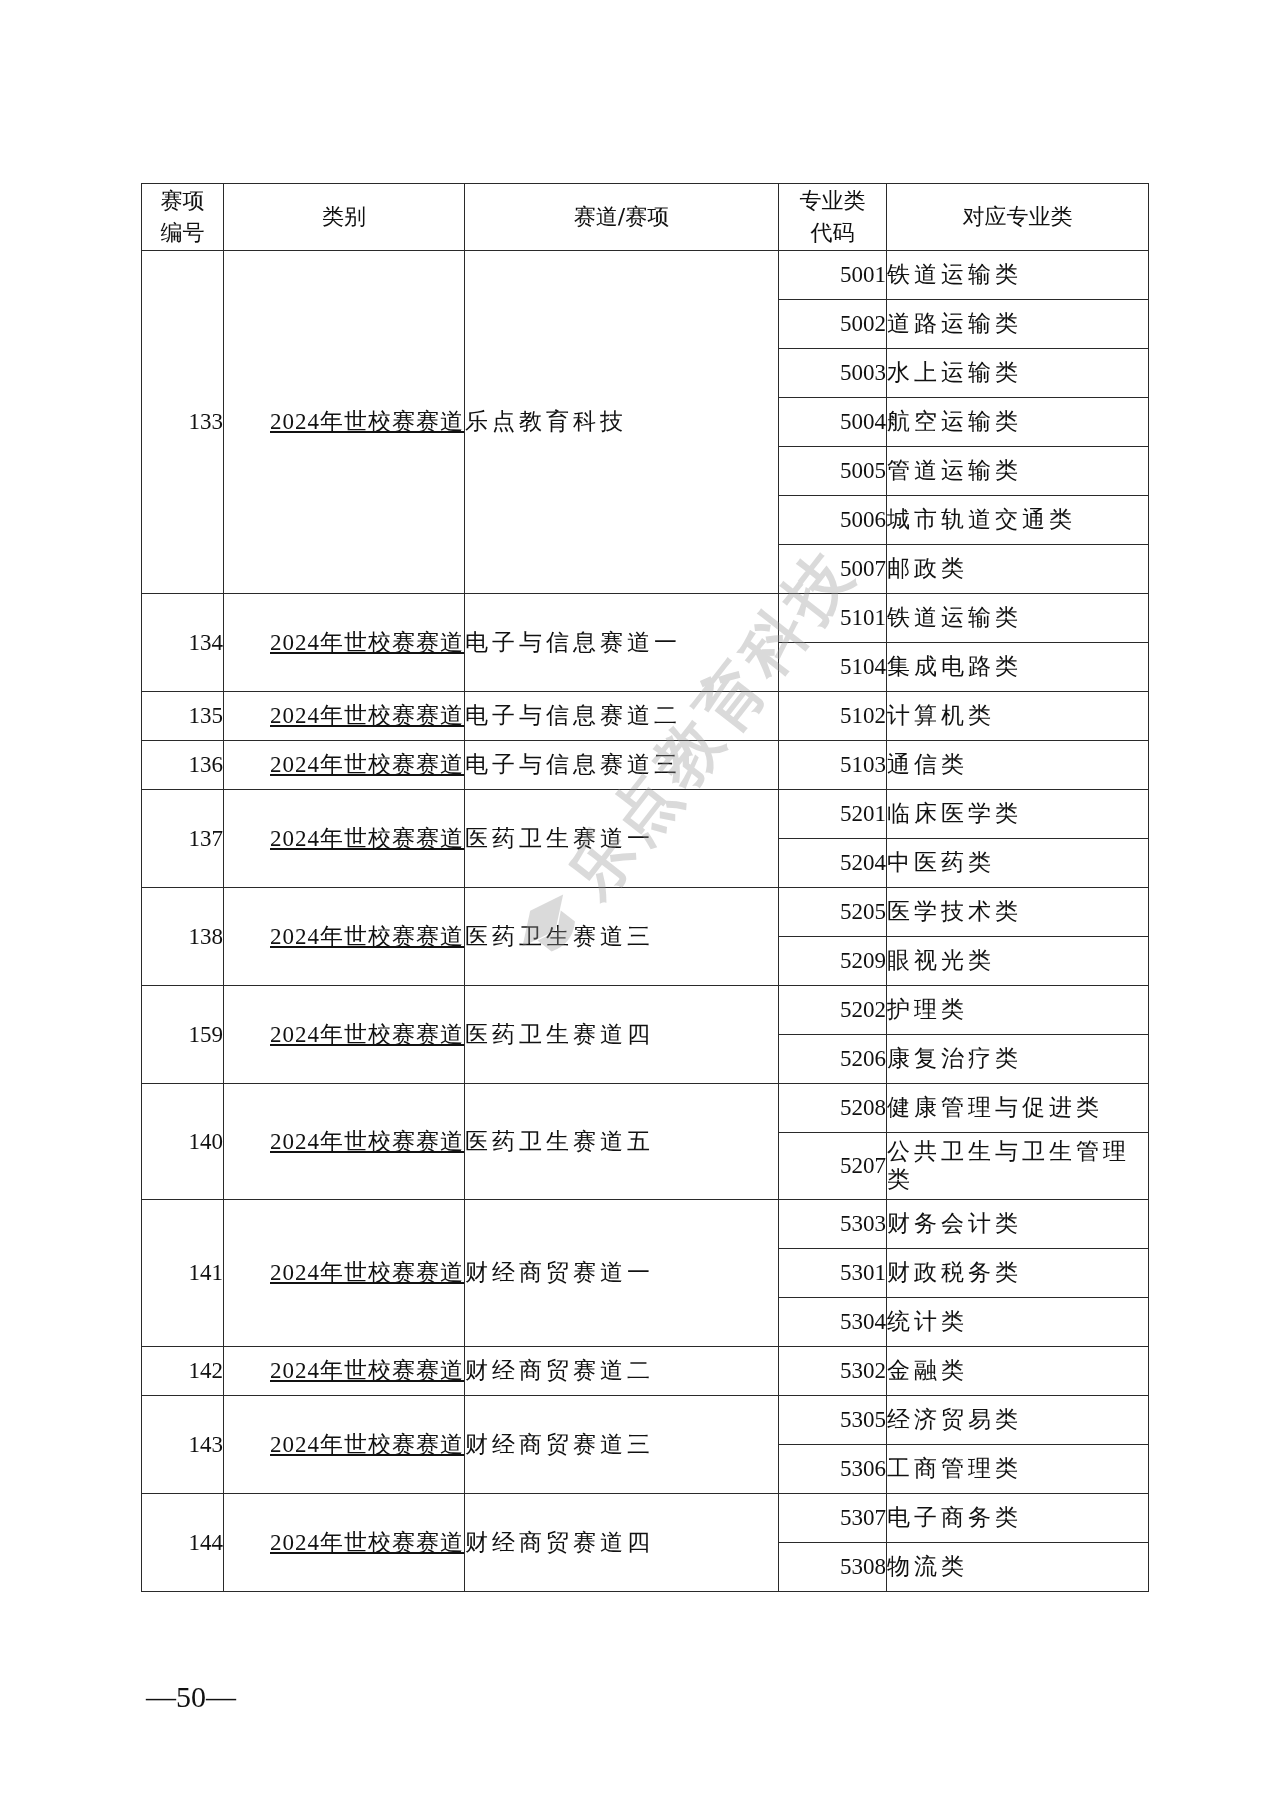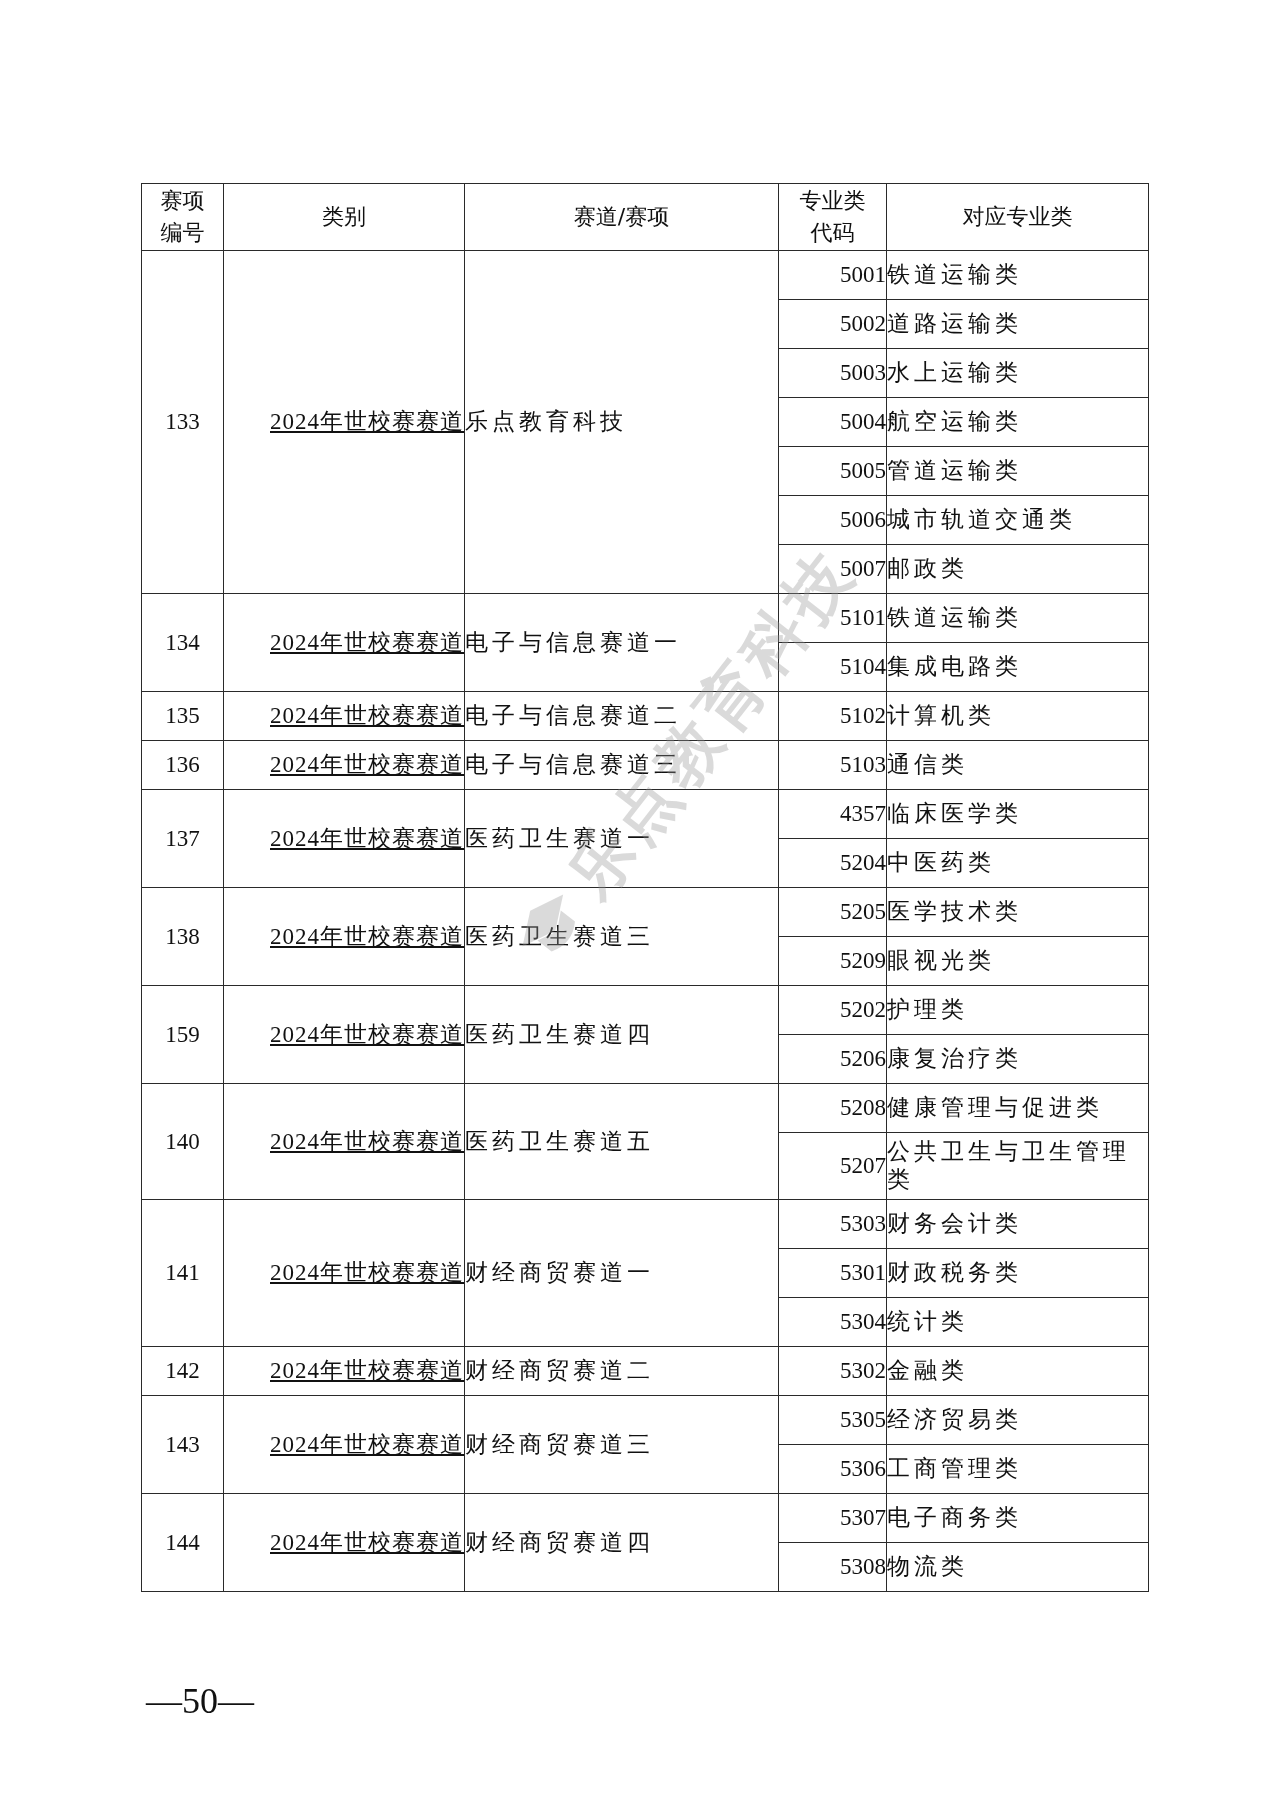--- a/index.html
+++ b/index.html
@@ -29,30 +29,30 @@
     font-size: 22px;
     text-align: center;
     height: 66px;
     line-height: 32px;
   }
   col.c1 { width: 82px; }
   col.c2 { width: 241px; }
   col.c3 { width: 314px; }
   col.c4 { width: 108px; }
   col.c5 { width: 262px; }
-  td.num { text-align: center; }
+  td.num { text-align: right; }
   td.cat { text-align: right; padding-left: 11px; letter-spacing: 1px; text-decoration: underline; }
   td.track { text-align: left; padding-left: 12px; letter-spacing: 4px; }
   td.code { text-align: right; }
   td.major { text-align: left; padding-left: 11px; letter-spacing: 4px; padding-right: 8px; margin-top: 28px; }
   tr.sub td { height: 48px; }
   tr.sub.tall td { height: 66px; }
   .pagenum {
     position: absolute; left: 146px; top: 1680px;
-    font-size: 36px; letter-spacing: 0px;
+    font-size: 30px; letter-spacing: 0px;
     font-family: "Liberation Serif", serif;
   }
   .watermark {
     position: absolute; left: 430px; top: 690px;
     width: 520px; height: 120px;
     transform: rotate(-52deg);
     transform-origin: center center;
     color: rgba(150,150,150,0.35);
     font-family: "DejaVu Sans", sans-serif;
     font-weight: bold;
@@ -148,21 +148,21 @@
           <td class="num" rowspan="1">136</td>
           <td class="cat" rowspan="1">2024年世校赛赛道</td>
           <td class="track" rowspan="1">电子与信息赛道三</td>
           <td class="code">5103</td>
           <td class="major">通信类</td>
         </tr>
         <tr class="sub">
           <td class="num" rowspan="2">137</td>
           <td class="cat" rowspan="2">2024年世校赛赛道</td>
           <td class="track" rowspan="2">医药卫生赛道一</td>
-          <td class="code">4357</td>
+          <td class="code">5201</td>
           <td class="major">临床医学类</td>
         </tr>
         <tr class="sub">
           <td class="code">5204</td>
           <td class="major">中医药类</td>
         </tr>
         <tr class="sub">
           <td class="num" rowspan="2">138</td>
           <td class="cat" rowspan="2">2024年世校赛赛道</td>
           <td class="track" rowspan="2">医药卫生赛道三</td>

